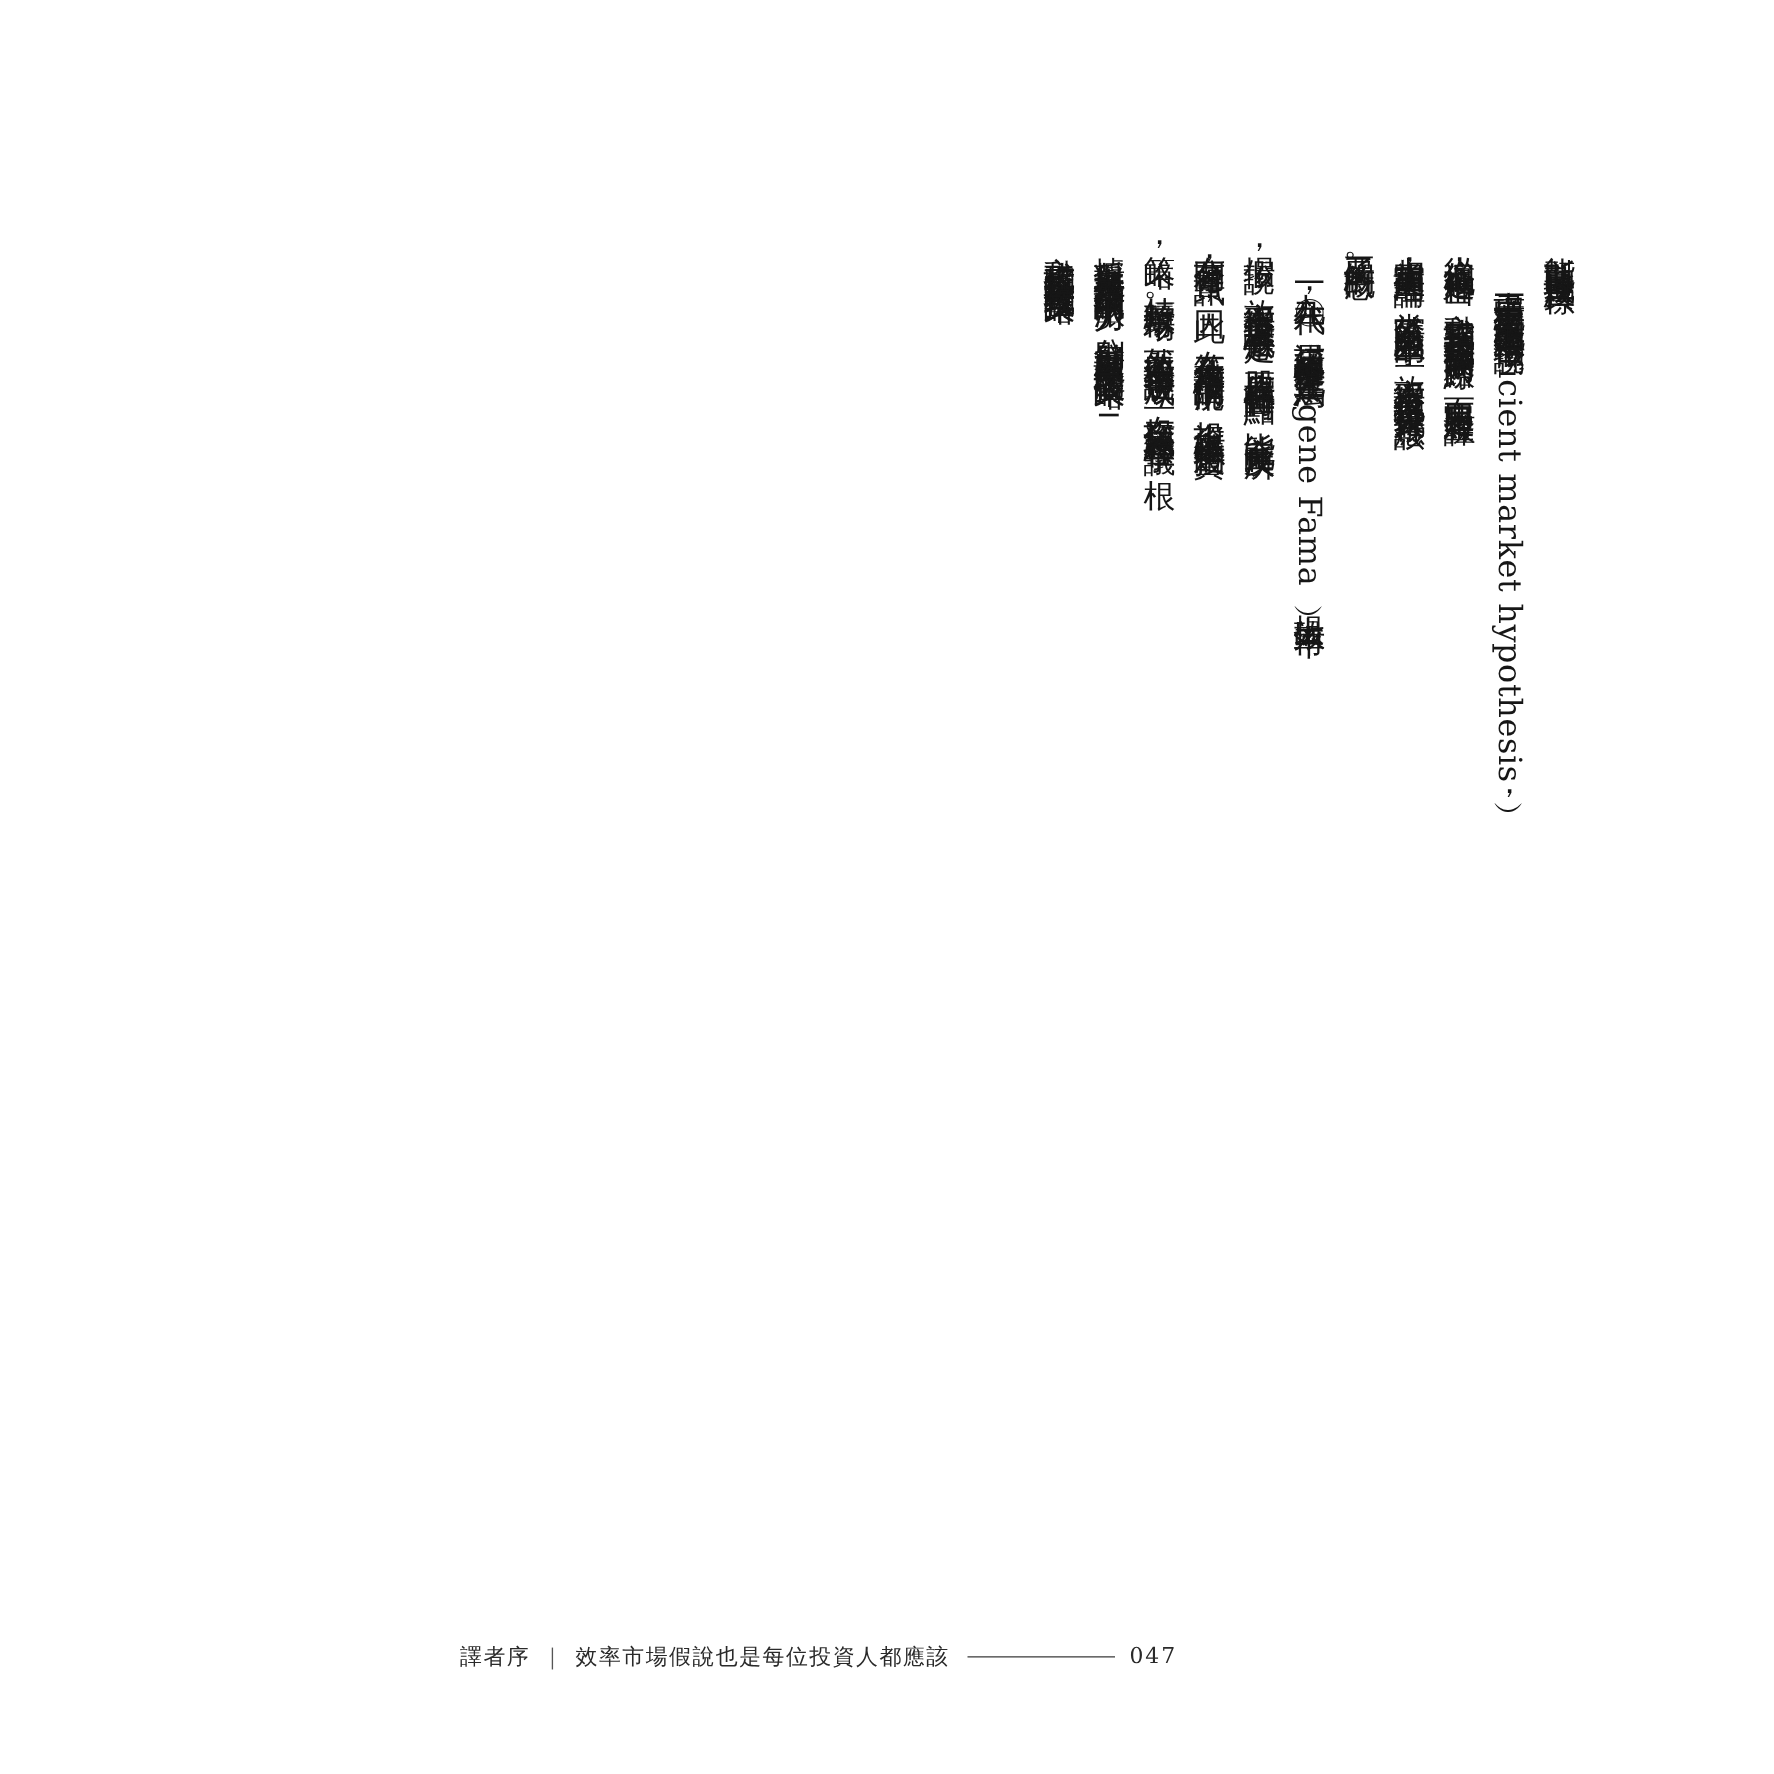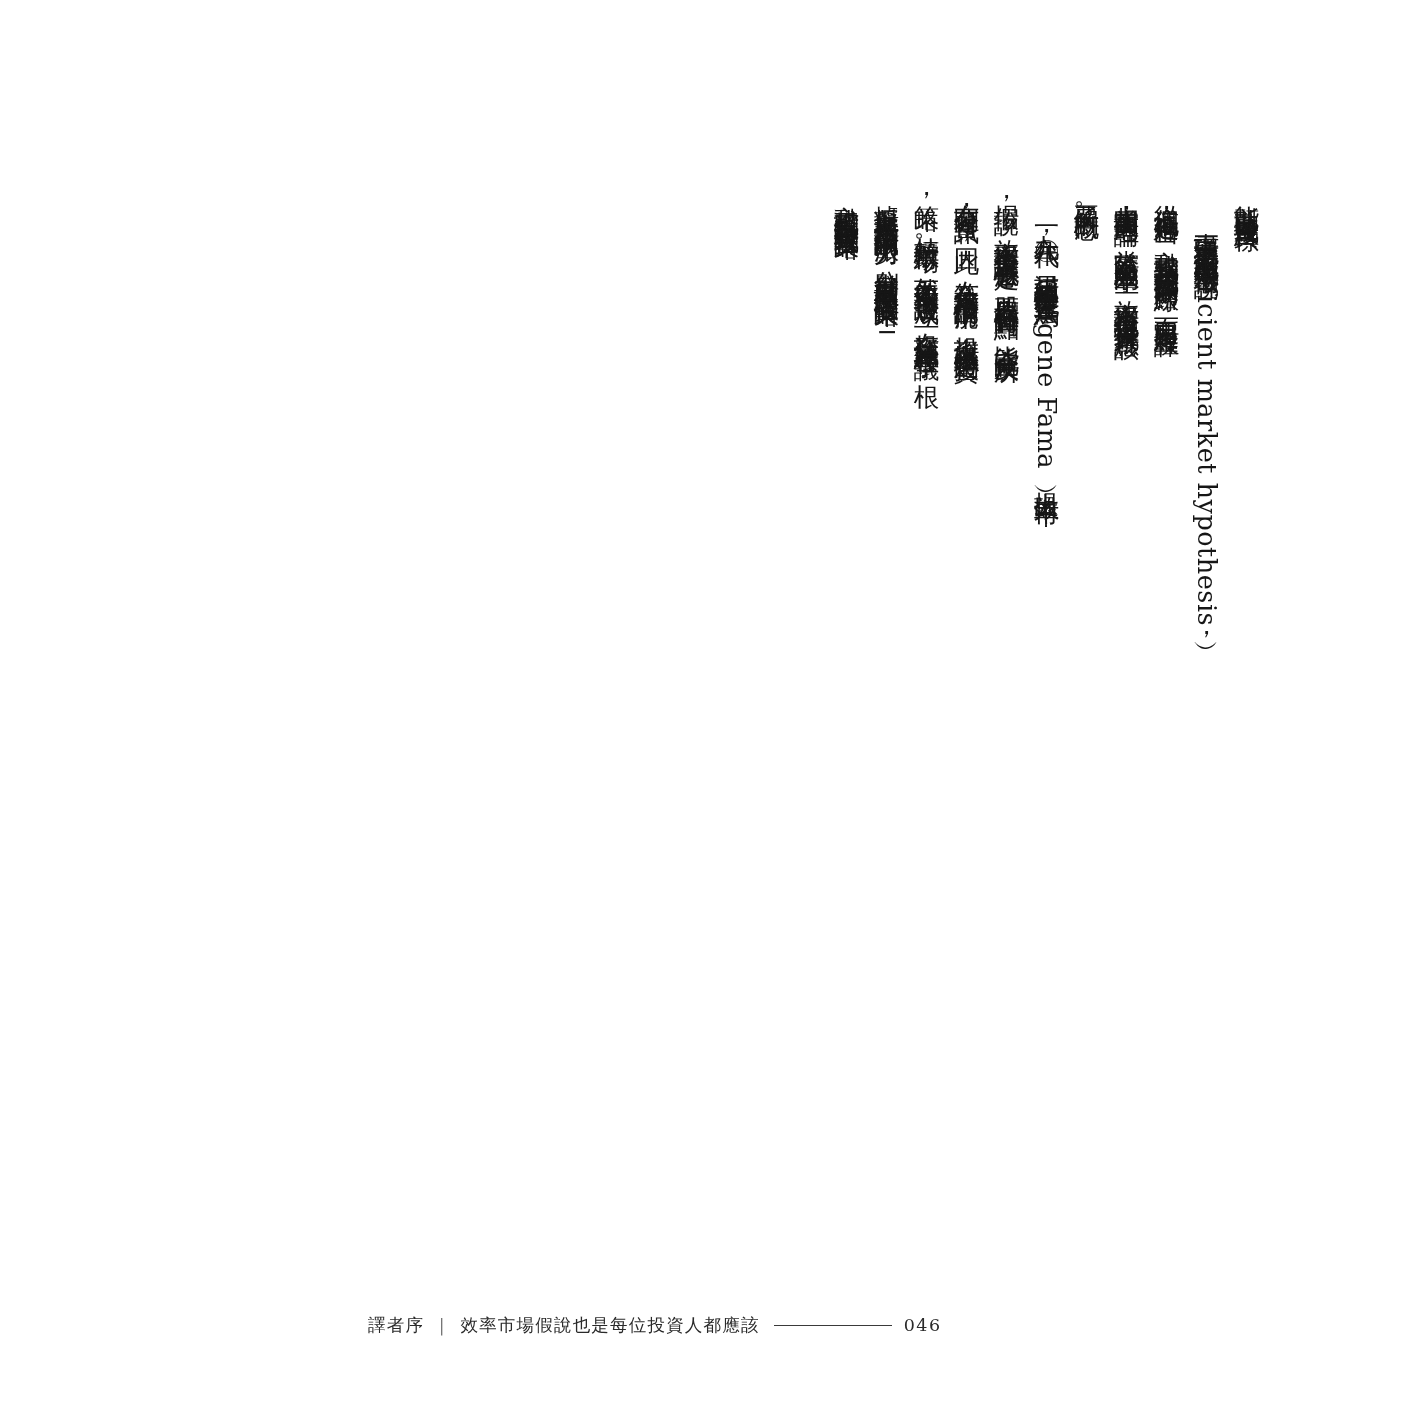--- a/index.html
+++ b/index.html
@@ -109,16 +109,16 @@
 
     <div class="v-col">主動式投資策略與被動式投資策略。</div>
 
   </div>
 
   <div id="footer">
     <span>譯者序</span>
     <span class="sep">｜</span>
     <span>效率市場假說也是每位投資人都應該</span>
     <span class="rule"></span>
-    <span class="folio">046</span>
+    <span class="folio">047</span>
   </div>
 
 </div>
 
 </body></html>

